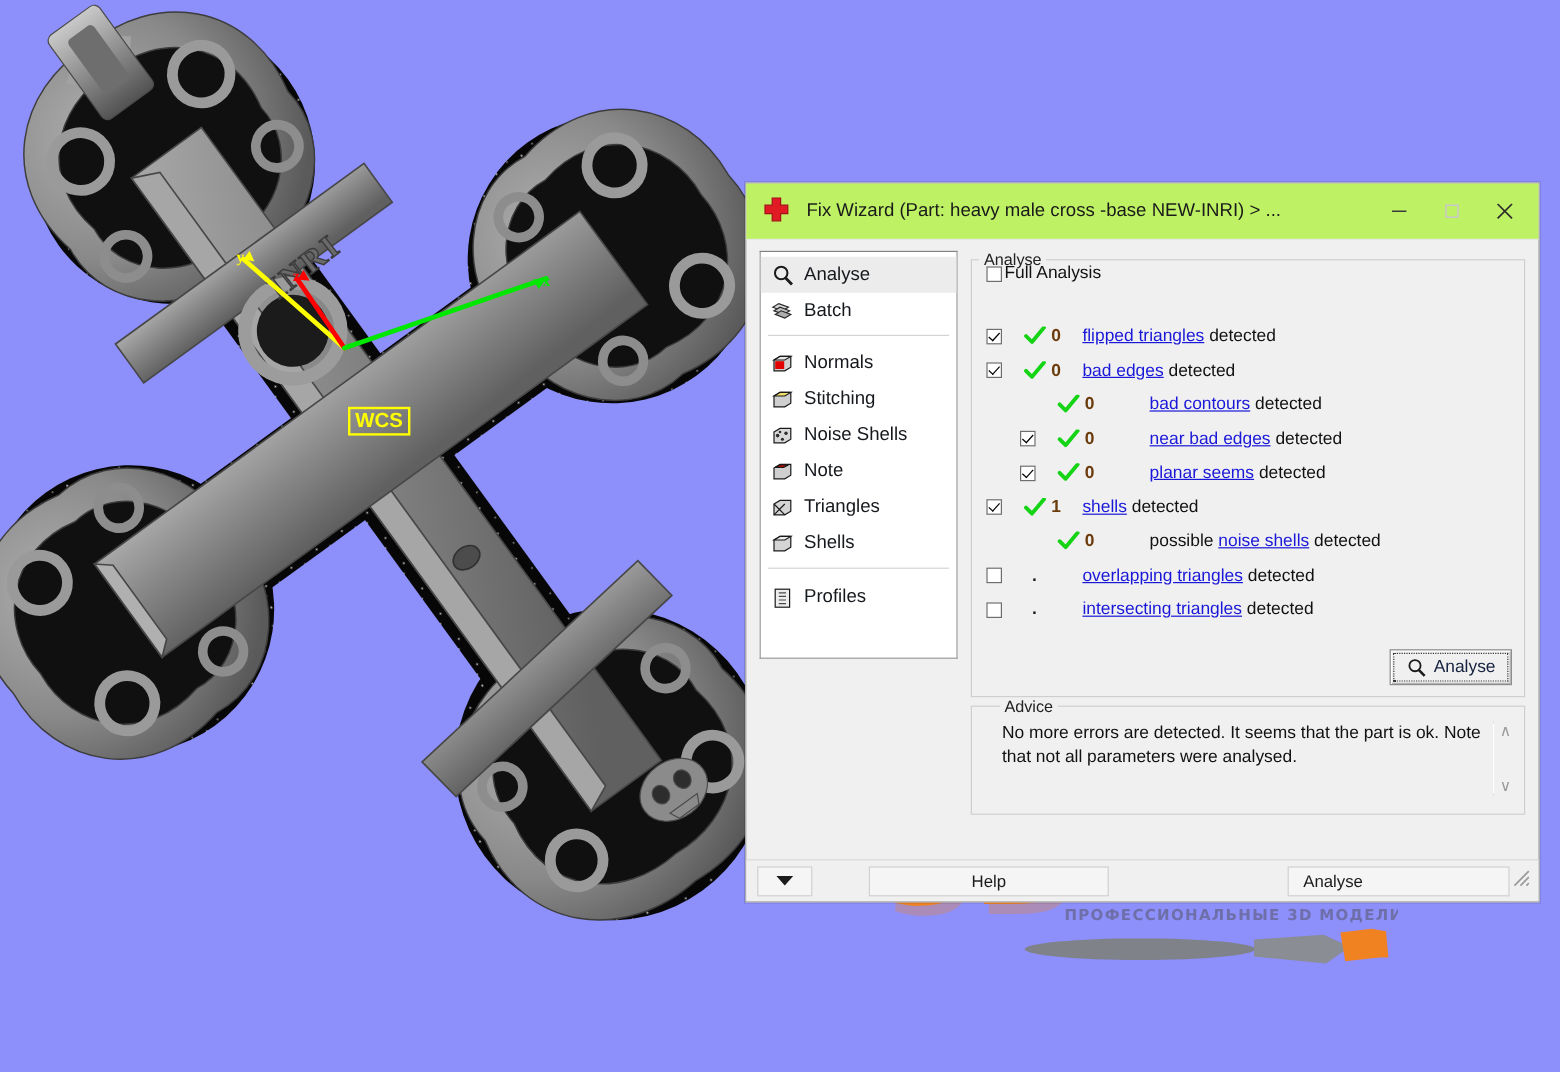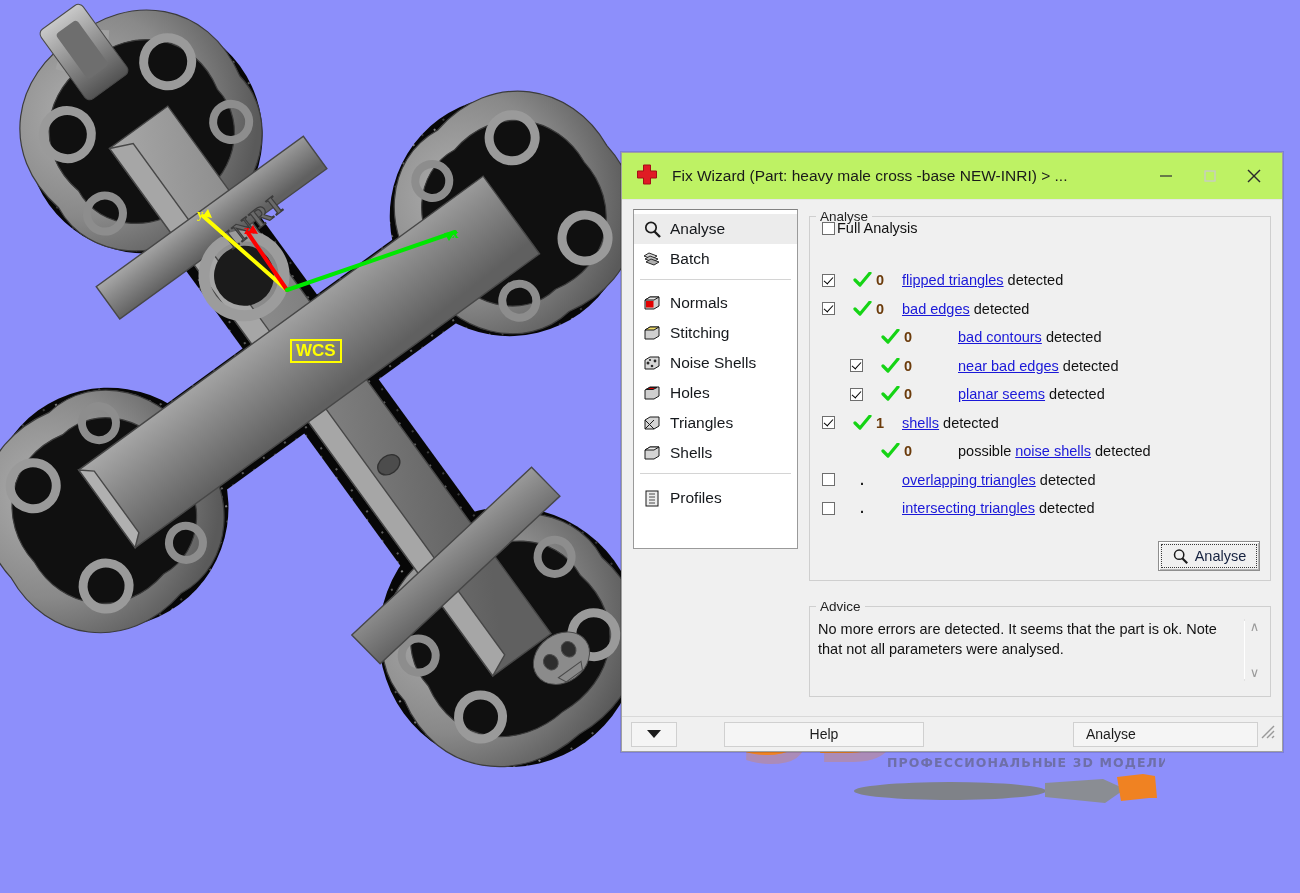--- a/index.html
+++ b/index.html
@@ -71,21 +71,21 @@
   .content{flex:1;margin:9px 11px 0 11px;position:relative;}
 
   fieldset.gbox{
     border:1px solid #cfcfcf;border-radius:0;margin:0;padding:0;
     position:relative;background:transparent;
   }
   fieldset.gbox > legend{
     font-size:13.5px;color:#222;padding:0 4px;margin-left:6px;
   }
   #analyse-box{height:370px;}
-  #advice-box{height:96px;margin-top:18px;}
+  #advice-box{height:96px;padding-left:17px;}
 
   .chk-list{padding:16px 0 0 0;}
   .full-row{display:flex;align-items:center;margin:-4px 0 14px 12px;}
   .chkbox{
     width:13px;height:13px;border:1px solid #6e6e6e;background:#fff;
     box-sizing:border-box;position:relative;flex:none;
   }
   .chkbox.checked::after{
     content:"";position:absolute;left:3px;top:0px;width:4px;height:8px;
     border:solid #000;border-width:0 1.6px 1.6px 0;transform:rotate(42deg);
@@ -387,21 +387,21 @@
           </span>
           <span>Noise Shells</span>
         </div>
         <div class="nav-item">
           <span class="nav-ico">
             <svg width="20" height="19" viewBox="0 0 20 19">
               <path d="M3,6 l5,-3 l9,0 l0,9 l-5,3 l-9,0 z" fill="#cfcfcf" stroke="#1a1a1a"></path>
               <path d="M4,5.5 l4,-2 l7,0 l-4,2 z" fill="#e20000" stroke="#1a1a1a"></path>
             </svg>
           </span>
-          <span>Holes</span>
+          <span>Note</span>
         </div>
         <div class="nav-item">
           <span class="nav-ico">
             <svg width="20" height="19" viewBox="0 0 20 19">
               <path d="M3,6 l5,-3 l9,0 l0,9 l-5,3 l-9,0 z" fill="#d5d5d5" stroke="#1a1a1a"></path>
               <path d="M3,6 L12,15 M3,15 L12,6" stroke="#1a1a1a" fill="none"></path>
             </svg>
           </span>
           <span>Triangles</span>
         </div>

